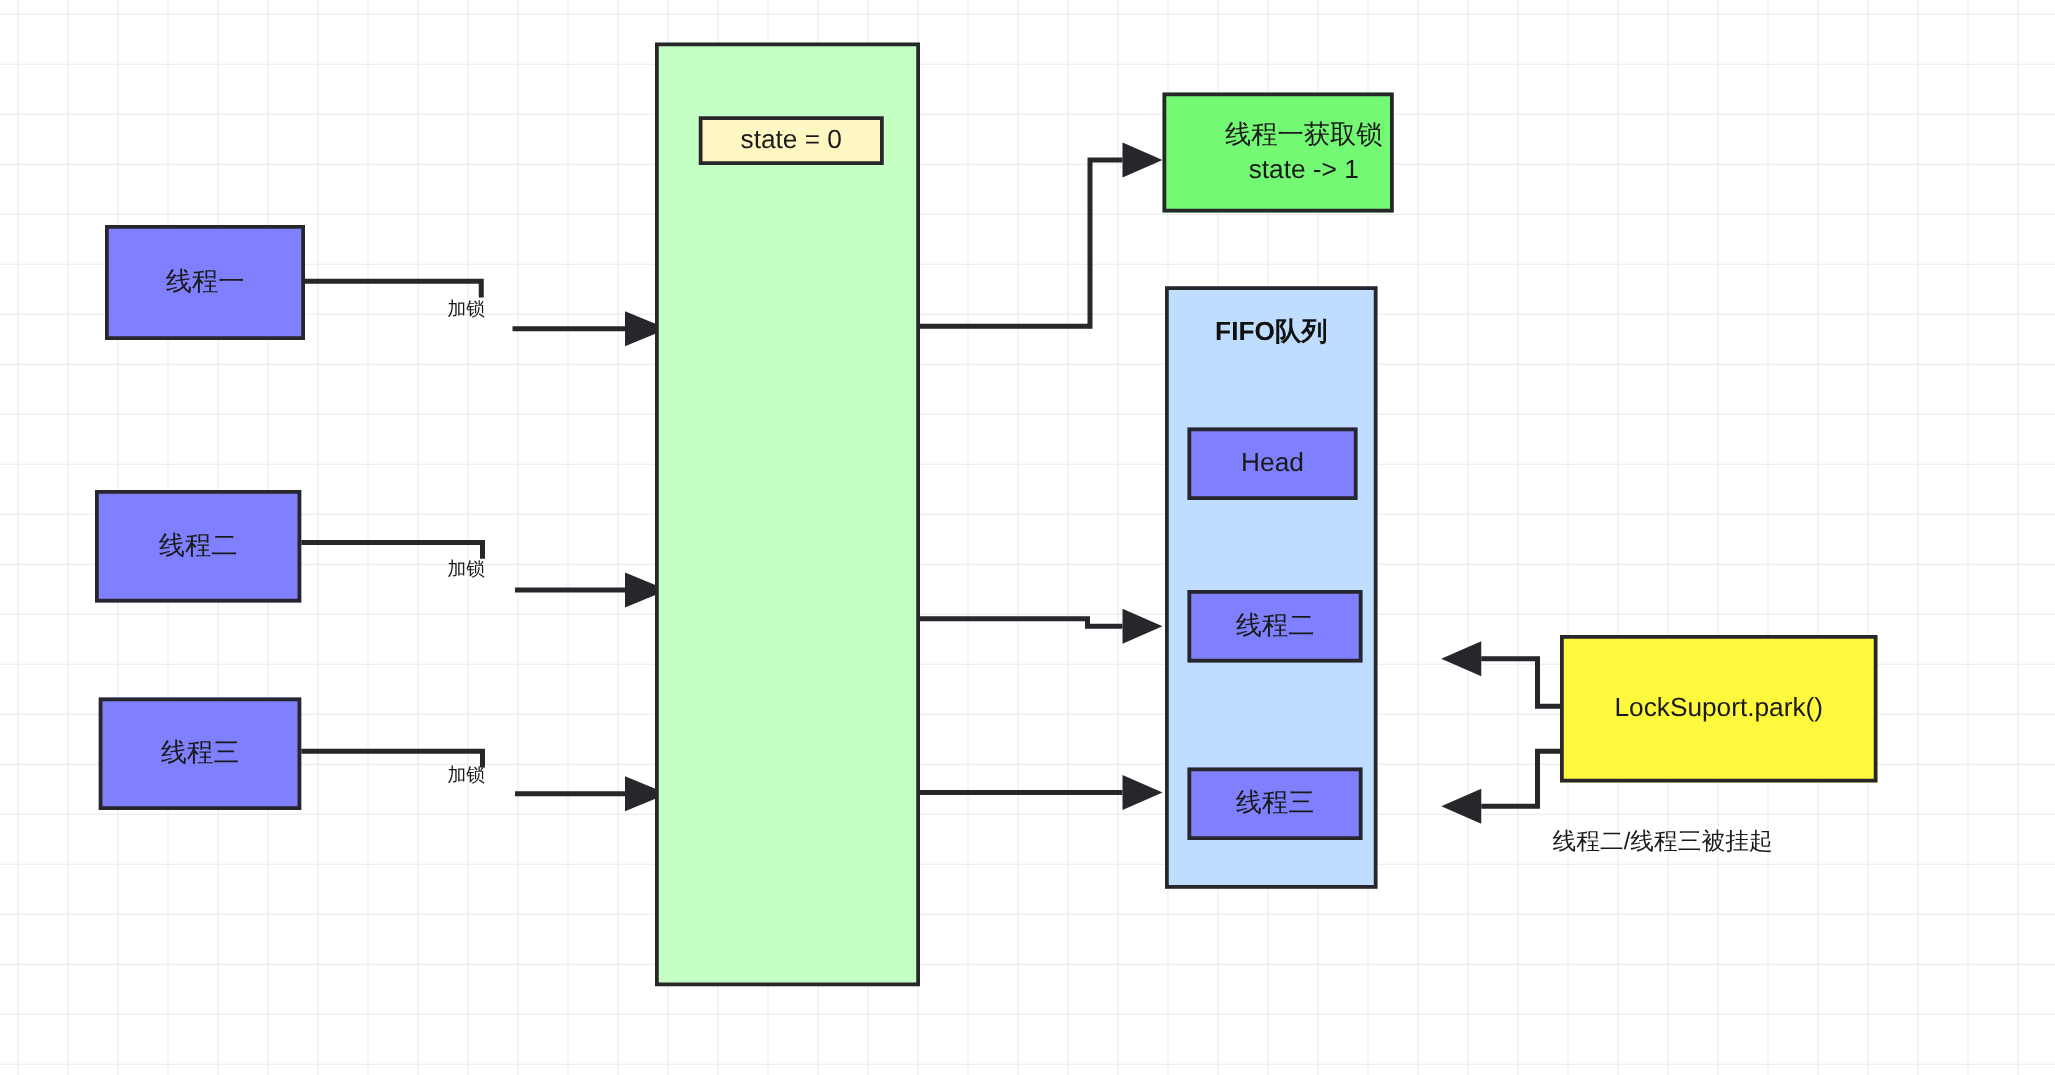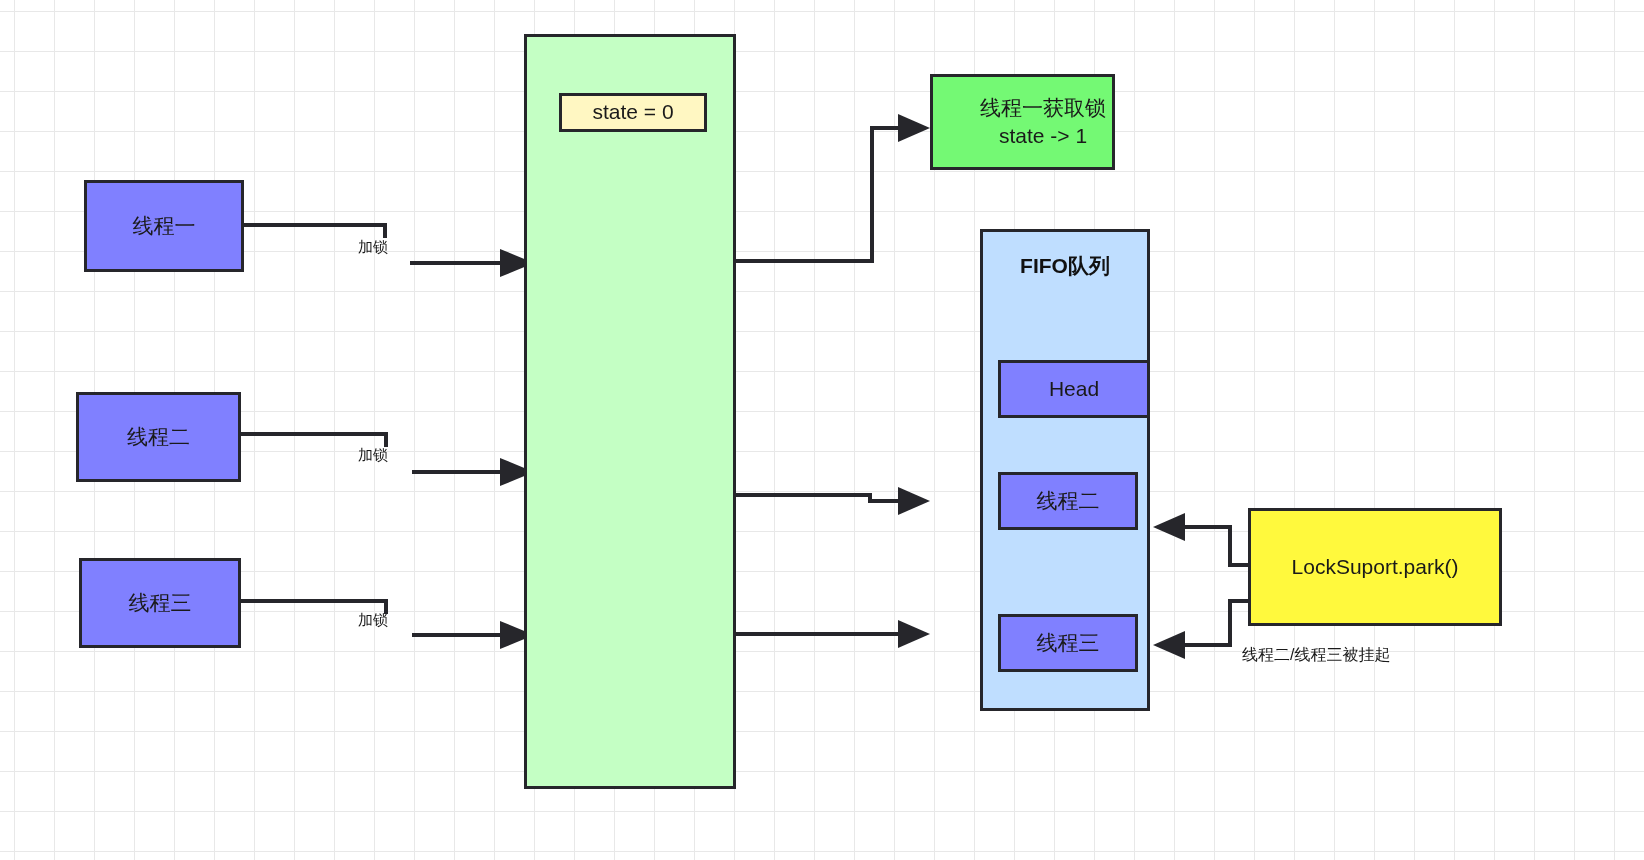--- a/index.html
+++ b/index.html
@@ -60,23 +60,24 @@
     color: #111;
   }
   .edge-label {
     position: absolute;
     font-size: 15px;
     color: #1a1a1a;
     white-space: nowrap;
   }
   .caption {
     position: absolute;
-    font-size: 16px;
+    font-size: 19px;
     color: #1a1a1a;
     white-space: nowrap;
+    margin-top: 15px;
   }
   svg.wires {
     position: absolute;
     left: 0;
     top: 0;
     width: 1644px;
     height: 860px;
     pointer-events: none;
   }
   svg.wires path, svg.wires line { fill: none; stroke: #26262b; stroke-width: 4; }
@@ -141,25 +142,25 @@
       <span>state = 0</span>
     </div>
 
   </div>
 
   <div class="node bgreen" style="left:930px; top:74px; width:185px; height:96px;padding-left:41px;">
     <span>线程一获取锁
 state -&gt; 1</span>
   </div>
 
-  <div class="node lblue" style="left:932px; top:229px; width:170px; height:482px; display:block; position:absolute;margin-left:48px;">
+  <div class="node lblue" style="left:932px; top:229px; width:170px; height:482px; display:block; position:absolute;">
 
     <div class="fifo-title">FIFO队列</div>
 
-    <div class="node purple" style="left:15px; top:128px; width:152px; height:58px; position:absolute;">
+    <div class="node purple" style="left:15px; top:110px; width:136px; height:58px; position:absolute;">
       <span>Head</span>
     </div>
 
     <div class="node purple" style="left:15px; top:240px; width:140px; height:58px; position:absolute;">
       <span>线程二</span>
     </div>
 
     <div class="node purple" style="left:15px; top:382px; width:140px; height:58px; position:absolute;">
       <span>线程三</span>
     </div>

